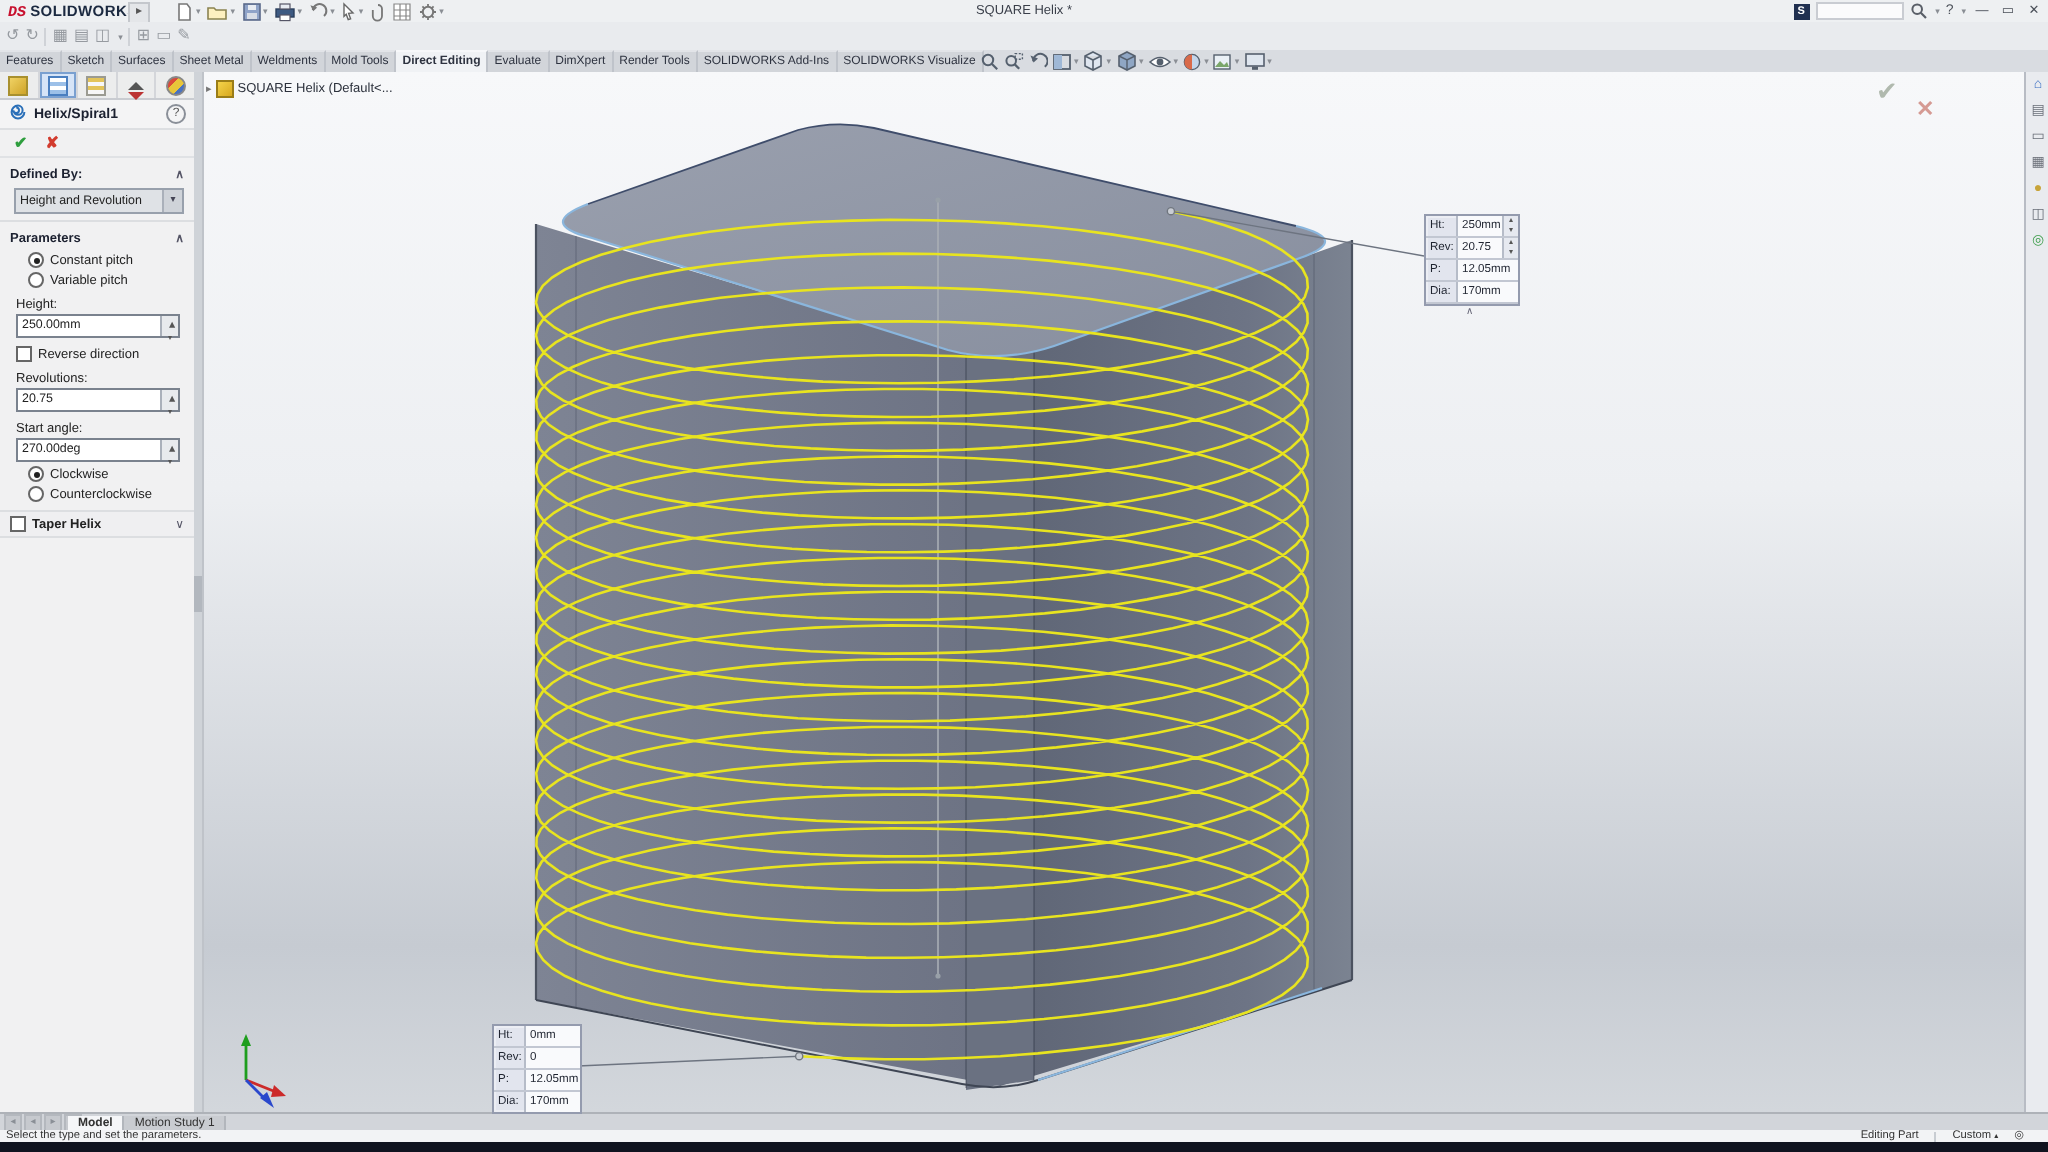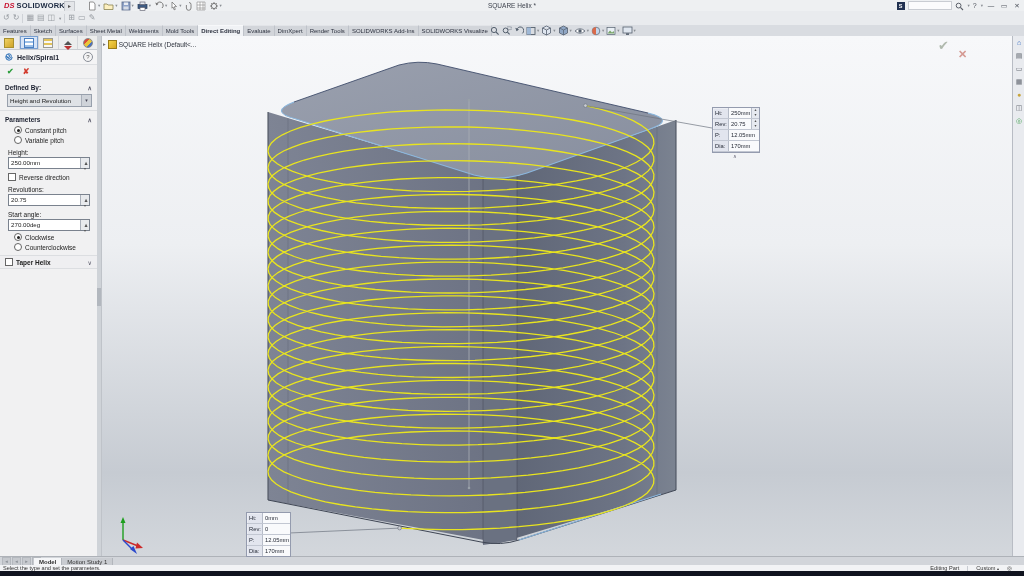--- a/index.html
+++ b/index.html
@@ -2,21 +2,21 @@
 <html><head>
 <meta charset="utf-8">
 <style>
   html,body{margin:0;padding:0;background:#888;}
   #app{position:relative;width:1024px;height:576px;overflow:hidden;
        font-family:"Liberation Sans",sans-serif;color:#222;background:#eef0f2;
        -webkit-font-smoothing:antialiased;}
   
   #titlebar{position:absolute;left:0;top:0;width:1024px;height:11px;background:#eef0f2;border-bottom:1px solid #dfe1e4;}
   #logo{position:absolute;left:4px;top:0;height:11px;line-height:11px;font-size:7.5px;white-space:nowrap;}
-  #logo .ds{color:#c8102e;font-weight:bold;font-style:italic;}
+  #logo .ds{color:#c8102e;font-weight:bold;font-style:italic;font-family:Liberation Mono, monospace;}
   #logo .sw{color:#1b2940;font-weight:bold;letter-spacing:.2px;}
   #logo-flyout{position:absolute;left:64px;top:1px;width:9px;height:9px;border:1px solid #c4c7cc;background:#e4e6e9;font-size:6px;line-height:9px;text-align:center;color:#555;}
   #tb1{position:absolute;left:86px;top:0;height:11px;display:flex;align-items:center;gap:1px;}
   .tbi{display:flex;align-items:center;height:11px;padding:0 1px;}
   .tbi svg{display:block;}
   .tcaret{font-size:4.5px;color:#8a8e94;margin-left:1px;}
   #win-title{position:absolute;left:0;right:0;top:0;height:11px;line-height:11px;text-align:center;font-size:6.5px;color:#3a3f4a;}
   #tb-right{position:absolute;right:2px;top:0;height:11px;display:flex;align-items:center;gap:3px;}
   #sw-badge{width:8px;height:8px;background:#203050;color:#fff;font-size:5.5px;line-height:8px;text-align:center;font-weight:bold;}
   #search-box{width:42px;height:7px;background:#fbfbfc;border:1px solid #c9ccd2;}

